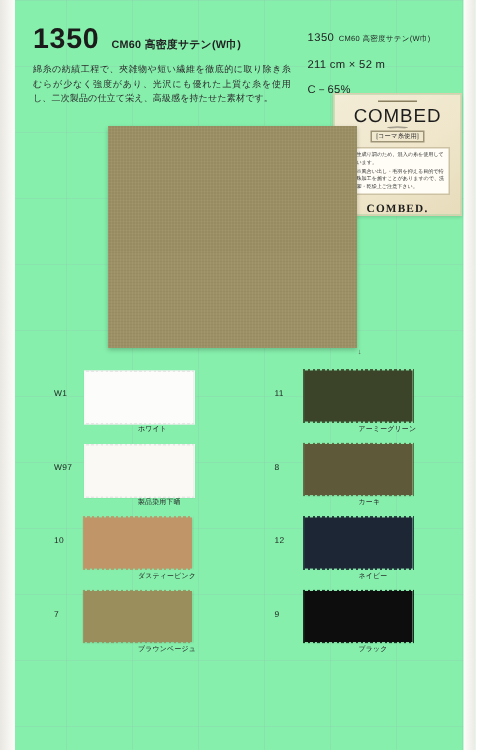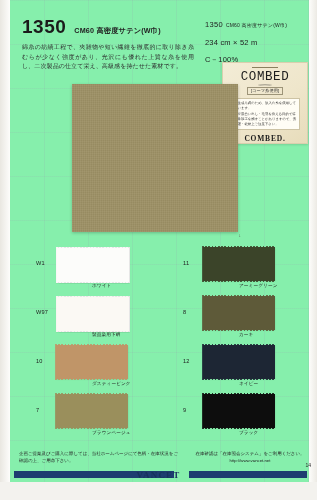--- a/index.html
+++ b/index.html
@@ -120,21 +120,21 @@
     padding-top: 4px;
     box-sizing: border-box;
   }
   .combed-rule {
     width: 26px;
     height: 1px;
     background: #8a7f5e;
     margin-bottom: 3px;
   }
   .combed-word {
-    font-family: Liberation Mono, monospace;
+    font-family: Liberation Sans, sans-serif;
     font-size: 12.5px;
     letter-spacing: 0.6px;
     color: #1d1d1d;
   }
   .combed-swoosh {
     width: 54px;
     height: 6px;
     margin-top: 0px;
   }
   .combed-tag {
@@ -356,22 +356,22 @@
       <span class="title-number">1350</span>
       <span class="title-name">CM60 高密度サテン(W巾)</span>
     </div>
     <div class="description">綿糸の紡績工程で、夾雑物や短い繊維を徹底的に取り除き糸むらが少なく強度があり、光沢にも優れた上質な糸を使用し、二次製品の仕立て栄え、高級感を持たせた素材です。</div>
   </div>
 
   <div class="specs">
     <div class="spec-line">
       <span class="spec-code">1350</span><span class="spec-sub">CM60 高密度サテン(W巾)</span>
     </div>
-    <div class="spec-line spec-size">234 cm × 52 m</div>
-    <div class="spec-line spec-comp">C－100%</div>
+    <div class="spec-line spec-size">211 cm × 52 m</div>
+    <div class="spec-line spec-comp">C－65%</div>
   </div>
 
   <div class="combed-badge">
     <div class="combed-rule"></div>
     <div class="combed-word">COMBED</div>
     <svg class="combed-swoosh" viewBox="0 0 54 6">
       <path d="M1 4 Q27 0 53 4" stroke="#2a2a2a" stroke-width="1.1" fill="none"></path>
       <path d="M6 5.4 Q27 2.6 48 5.4" stroke="#2a2a2a" stroke-width="0.7" fill="none"></path>
     </svg>
     <div class="combed-tag">[コーマ糸使用]</div>
@@ -429,25 +429,13 @@
         <div class="swatch-chip pinked" style="background: rgb(154, 143, 92);"></div>
         <div class="swatch-name">ブラウンベージュ</div>
       </div>
       <div class="swatch-cell" style="left: 147px; top: 147px;">
         <div class="swatch-code">9</div>
         <div class="swatch-chip pinked" style="background: rgb(13, 13, 13);"></div>
         <div class="swatch-name">ブラック</div>
       </div>
     </div>
 
-  <div class="footer">
-    <div class="footer-note-left">企画ご提案及びご購入に際しては、当社ホームページにて色柄・在庫状況をご確認の上、ご用命下さい。</div>
-    <div class="footer-note-right">
-      <span>在庫確認は「在庫照会システム」をご利用ください。</span>
-      <span class="footer-url">http://www.vancet.net</span>
-    </div>
-    <div class="footer-bar-left"></div>
-    <div class="footer-bar-right"></div>
-    <div class="footer-brand">VANCET</div>
-    <div class="page-number">14</div>
-    <div class="paper-bottom"></div>
-  </div>
 </div>
 
 </body></html>

